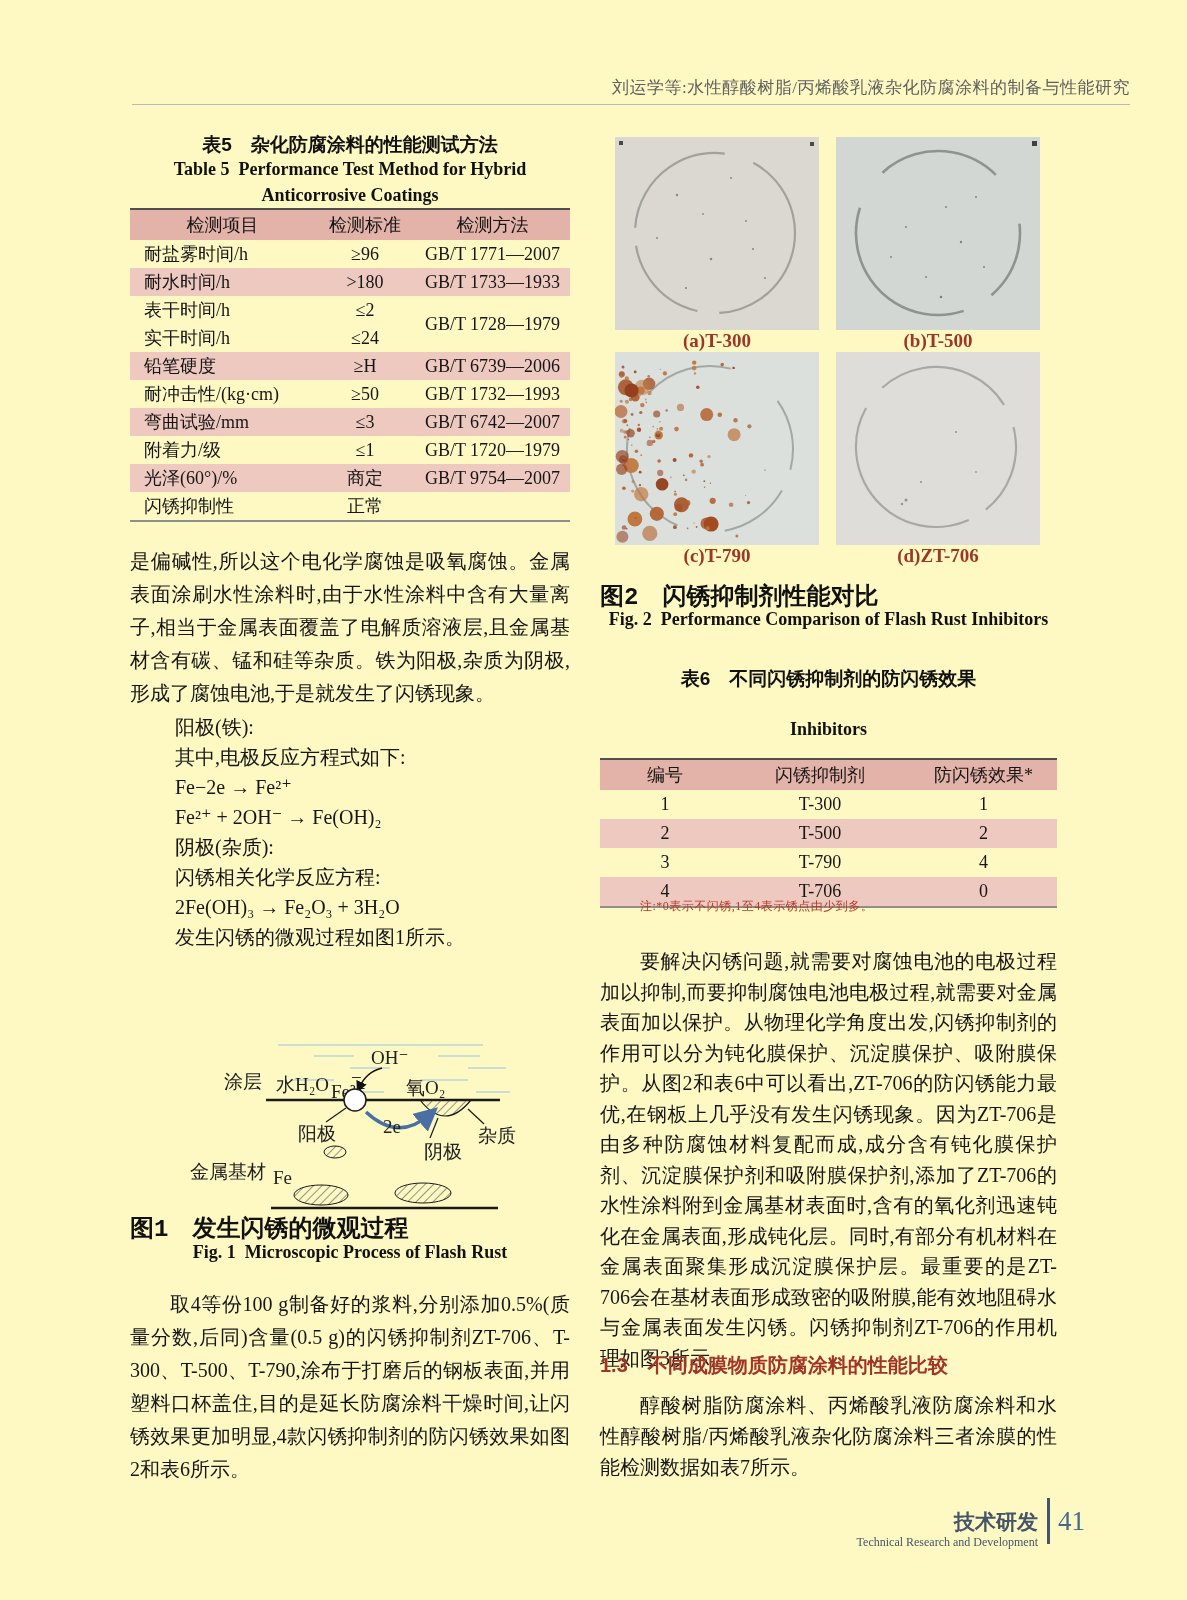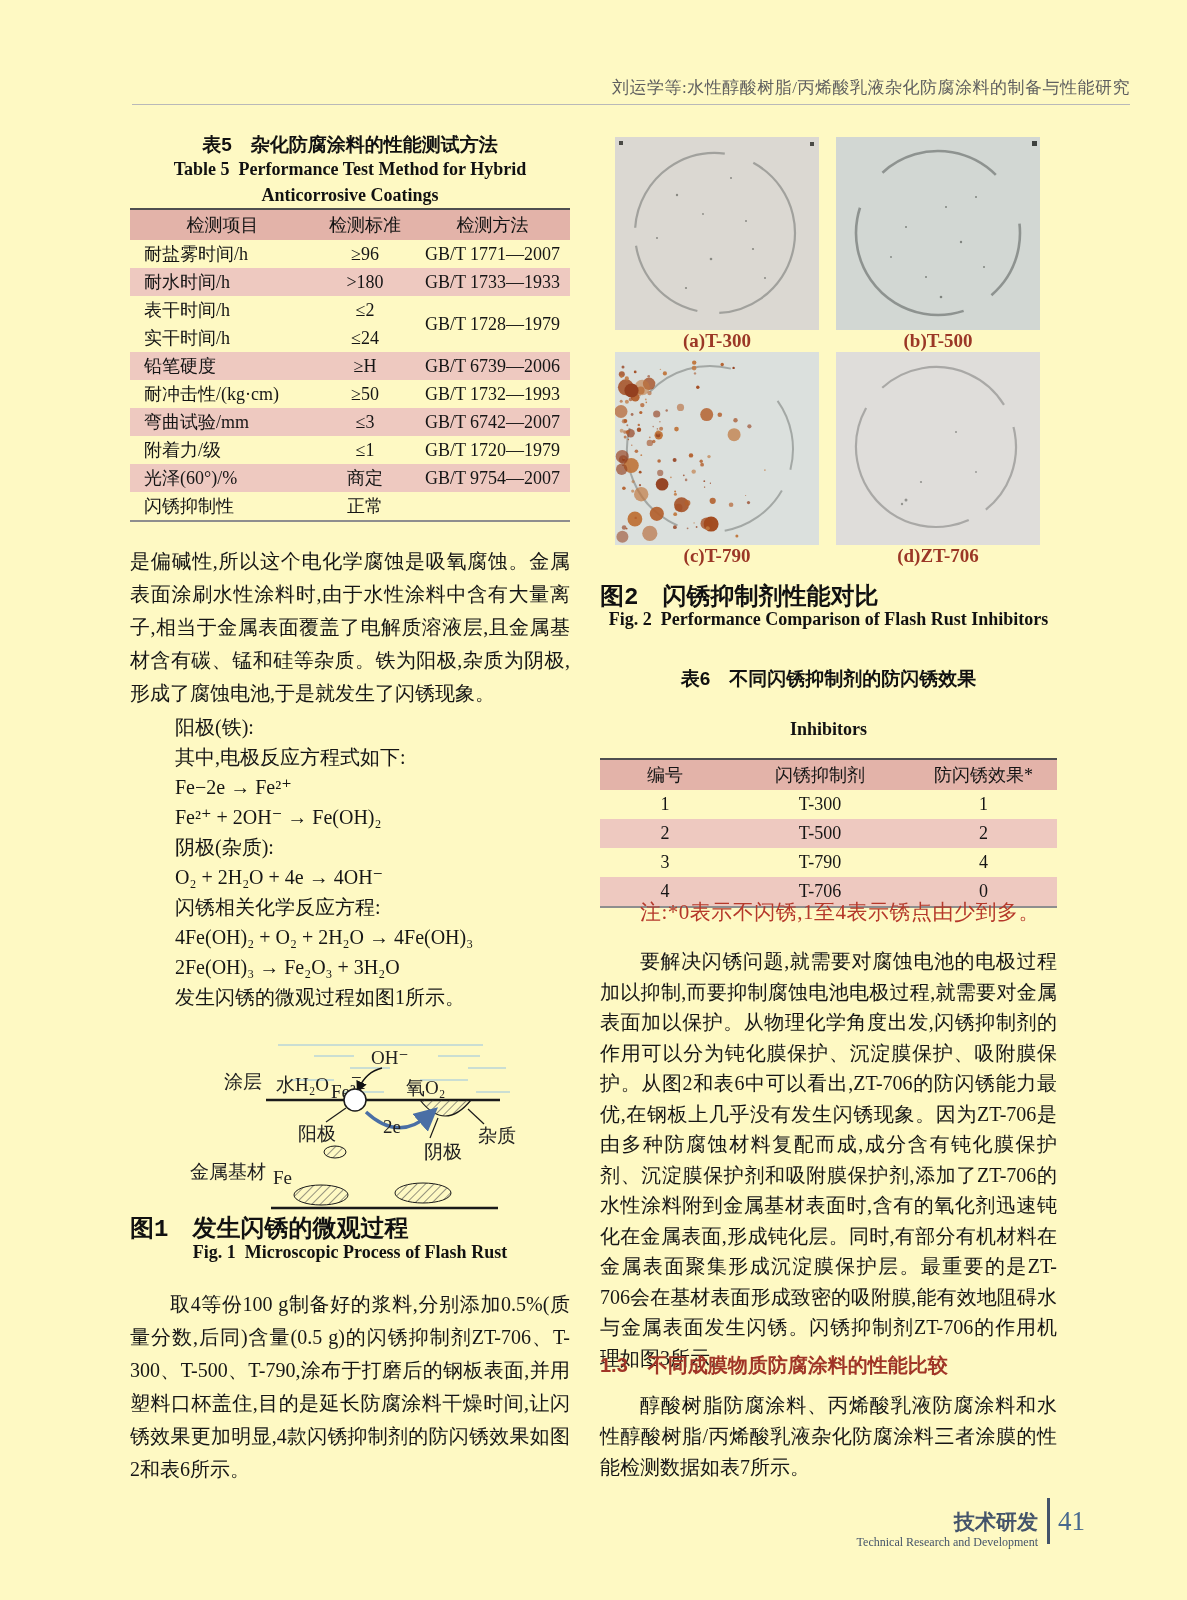--- a/index.html
+++ b/index.html
@@ -21,21 +21,21 @@
 
   
   table.tbl { border-collapse:collapse; table-layout:fixed; position:absolute; left:0;
     border-top:2px solid #4f4f4f; border-bottom:2px solid #8e8e8e; font-size:18px; }
   table.tbl td { height:28px; padding:0 3px; text-align:center; vertical-align:middle; overflow:hidden; white-space:nowrap; }
   table.tbl thead td { background:#e3b3a9; height:30px; font-size:18px; }
   table.tbl tr.pink td { background:#eec9c0; }
   table.t5 td.c1 { text-align:left; padding-left:14px; }
   table.t6 td { height:29px; }
 
-  .t6-note { position:absolute; top:898px; left:40px; font-size:21px; color:#b5382a; letter-spacing:0.5px; }
+  .t6-note { position:absolute; top:898px; left:40px; font-size:12px; color:#b5382a; letter-spacing:0.5px; }
 
   
   .para { position:absolute; left:0; width:100%; font-size:20px; text-align:justify; color:#161616; }
   .para.indent { text-indent:40px; }
   .lh33 { line-height:33px; }
   .lh30 { line-height:30.5px; }
   .lh31 { line-height:31px; }
 
   .eq-block { position:absolute; top:712px; left:0; width:100%; }
   .eq-line  { font-size:20px; line-height:30px; padding-left:45px; white-space:nowrap; }
@@ -143,23 +143,21 @@
     </table>
 
     <div class="para lh33" style="top:545px;">是偏碱性,所以这个电化学腐蚀是吸氧腐蚀。金属表面涂刷水性涂料时,由于水性涂料中含有大量离子,相当于金属表面覆盖了电解质溶液层,且金属基材含有碳、锰和硅等杂质。铁为阳极,杂质为阴极,形成了腐蚀电池,于是就发生了闪锈现象。</div>
 
     <div class="eq-block">
       <div class="eq-line">阳极(铁):</div>
       <div class="eq-line">其中,电极反应方程式如下:</div>
       <div class="eq-line">Fe−2e → Fe²⁺</div>
       <div class="eq-line">Fe²⁺ + 2OH⁻ → Fe(OH)₂</div>
       <div class="eq-line">阴极(杂质):</div>
-      <div class="eq-line">O₂ + 2H₂O + 4e → 4OH⁻</div>
       <div class="eq-line">闪锈相关化学反应方程:</div>
-      <div class="eq-line">4Fe(OH)₂ + O₂ + 2H₂O → 4Fe(OH)₃</div>
       <div class="eq-line">2Fe(OH)₃ → Fe₂O₃ + 3H₂O</div>
       <div class="eq-line">发生闪锈的微观过程如图1所示。</div>
     </div>
 
     <div class="fig1-wrap">
       <svg class="fig1-svg" width="425" height="172" viewBox="0 0 425 172">
         <defs>
           <pattern id="hatch" width="6" height="6" patternUnits="userSpaceOnUse" patternTransform="rotate(45)">
             <line x1="0" y1="0" x2="0" y2="6" stroke="#4c4c4c" stroke-width="1.2"></line>
           </pattern>

